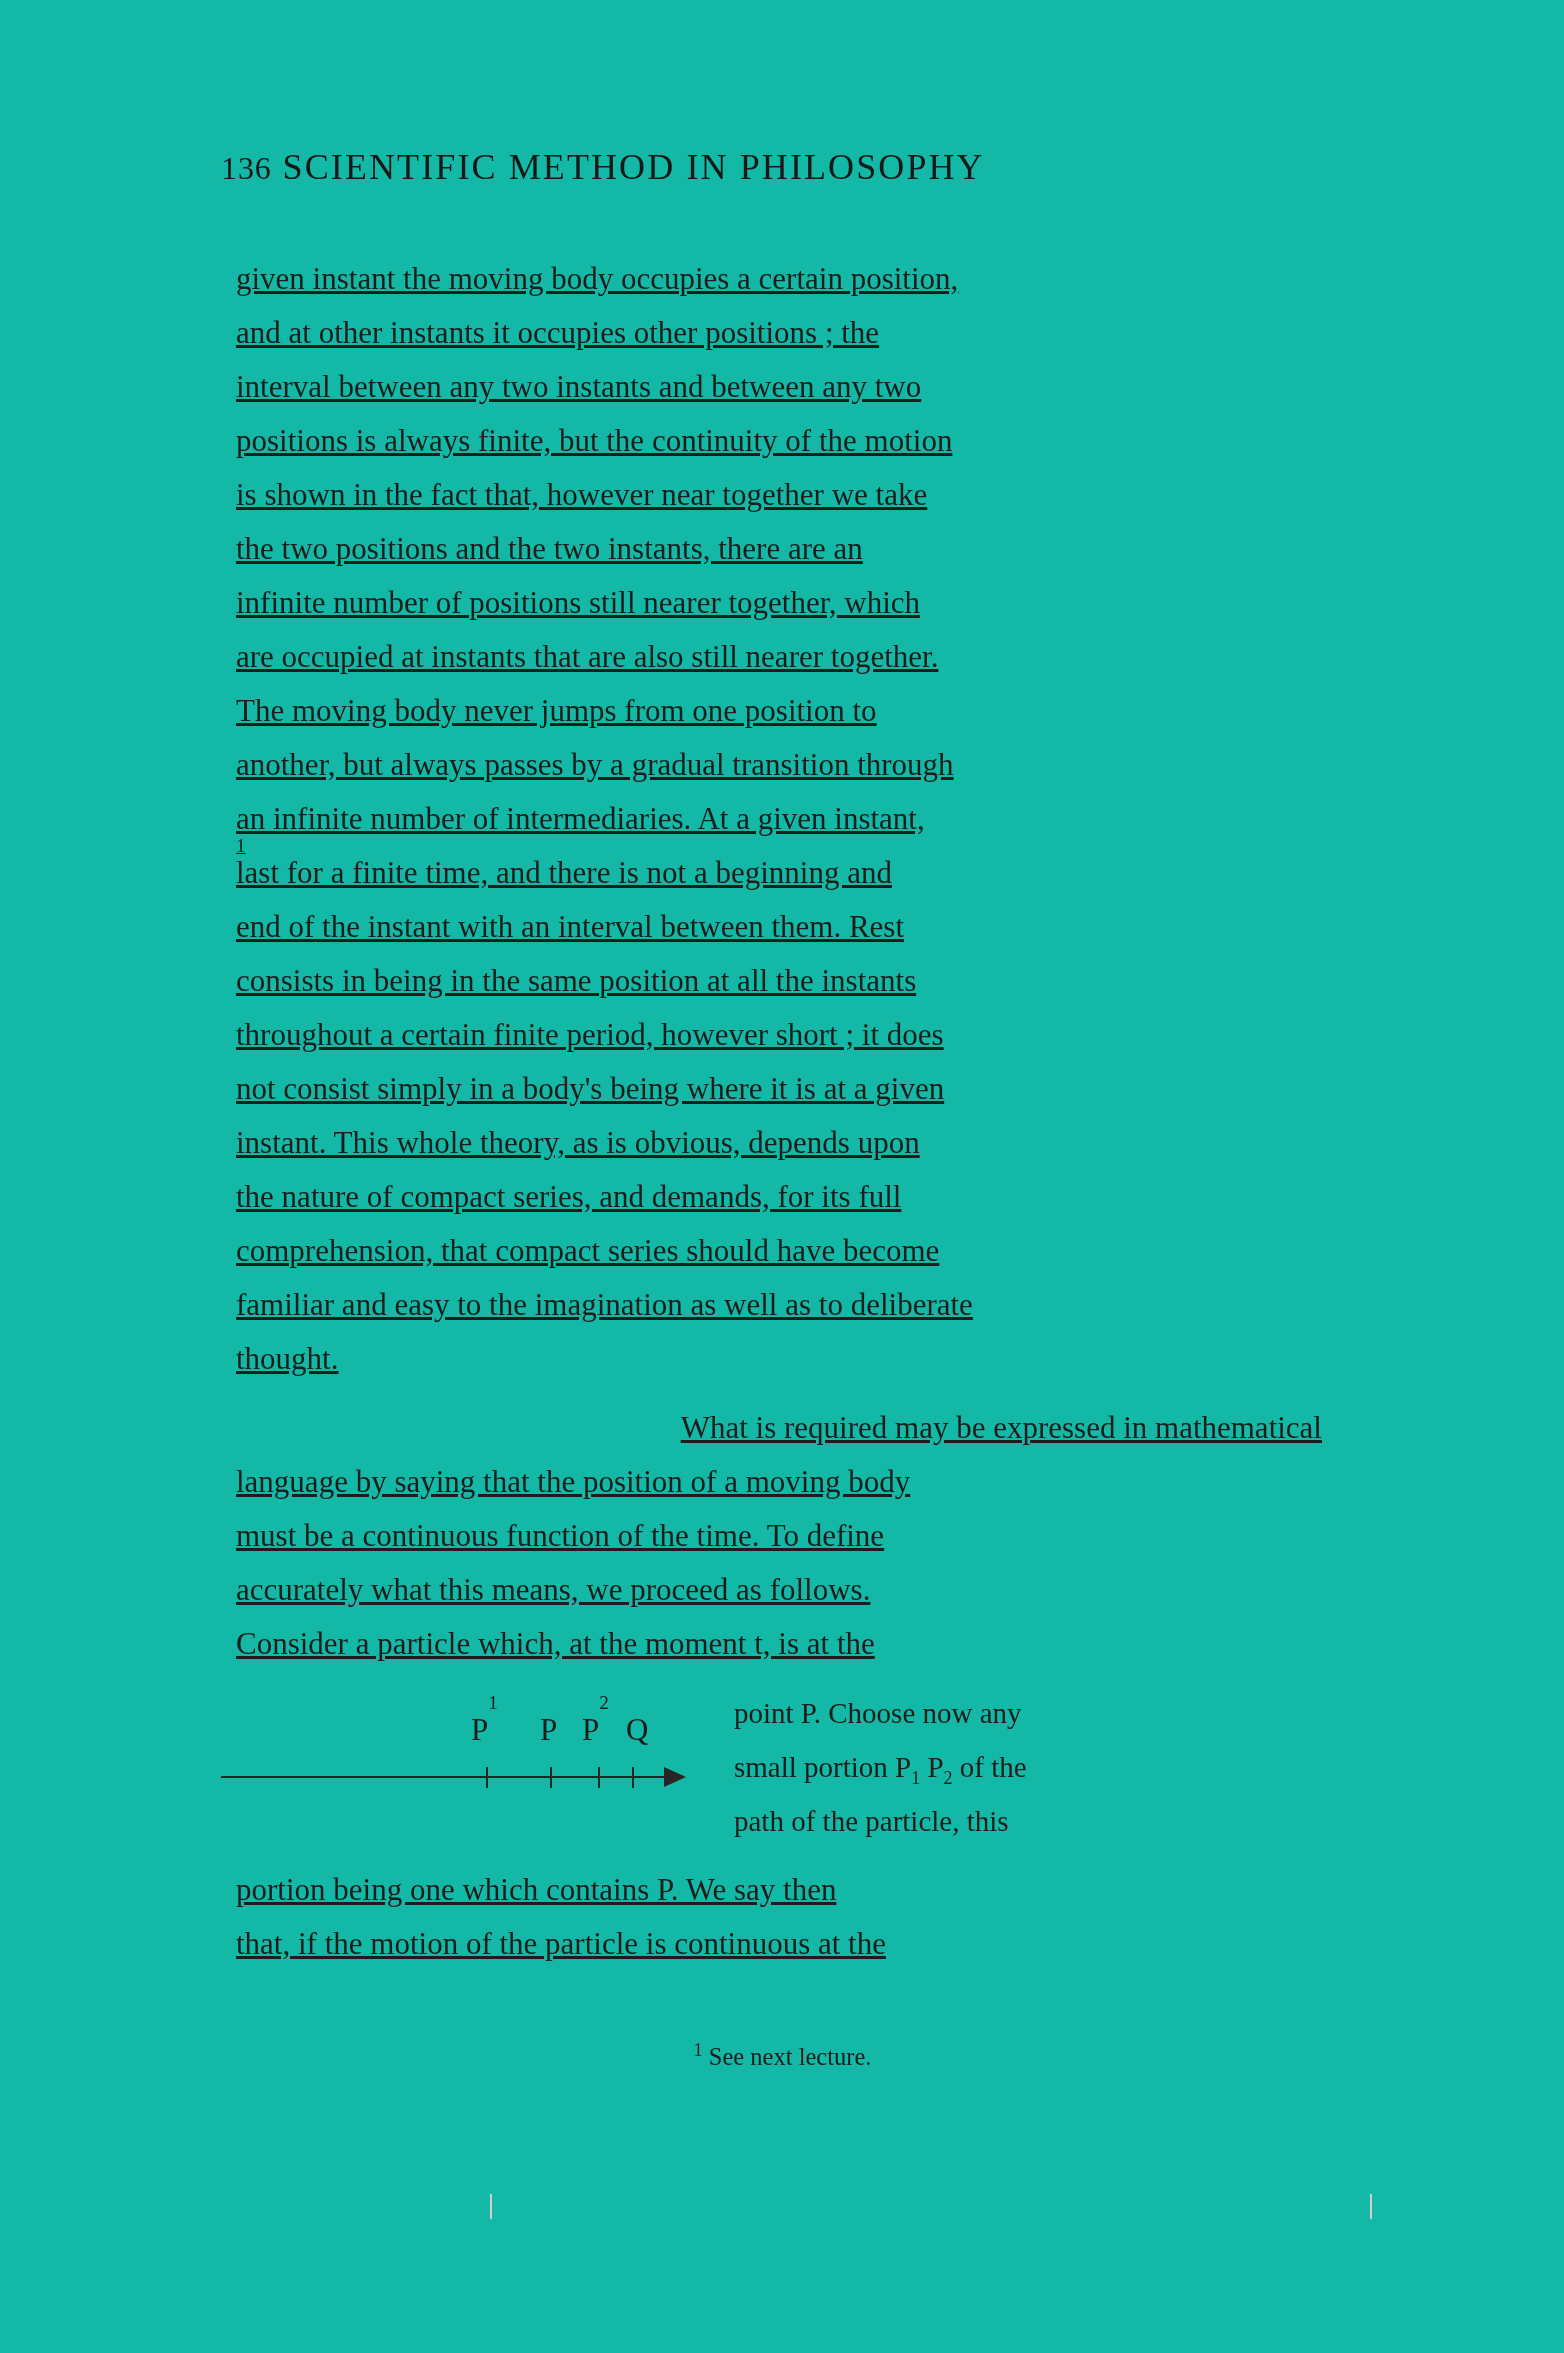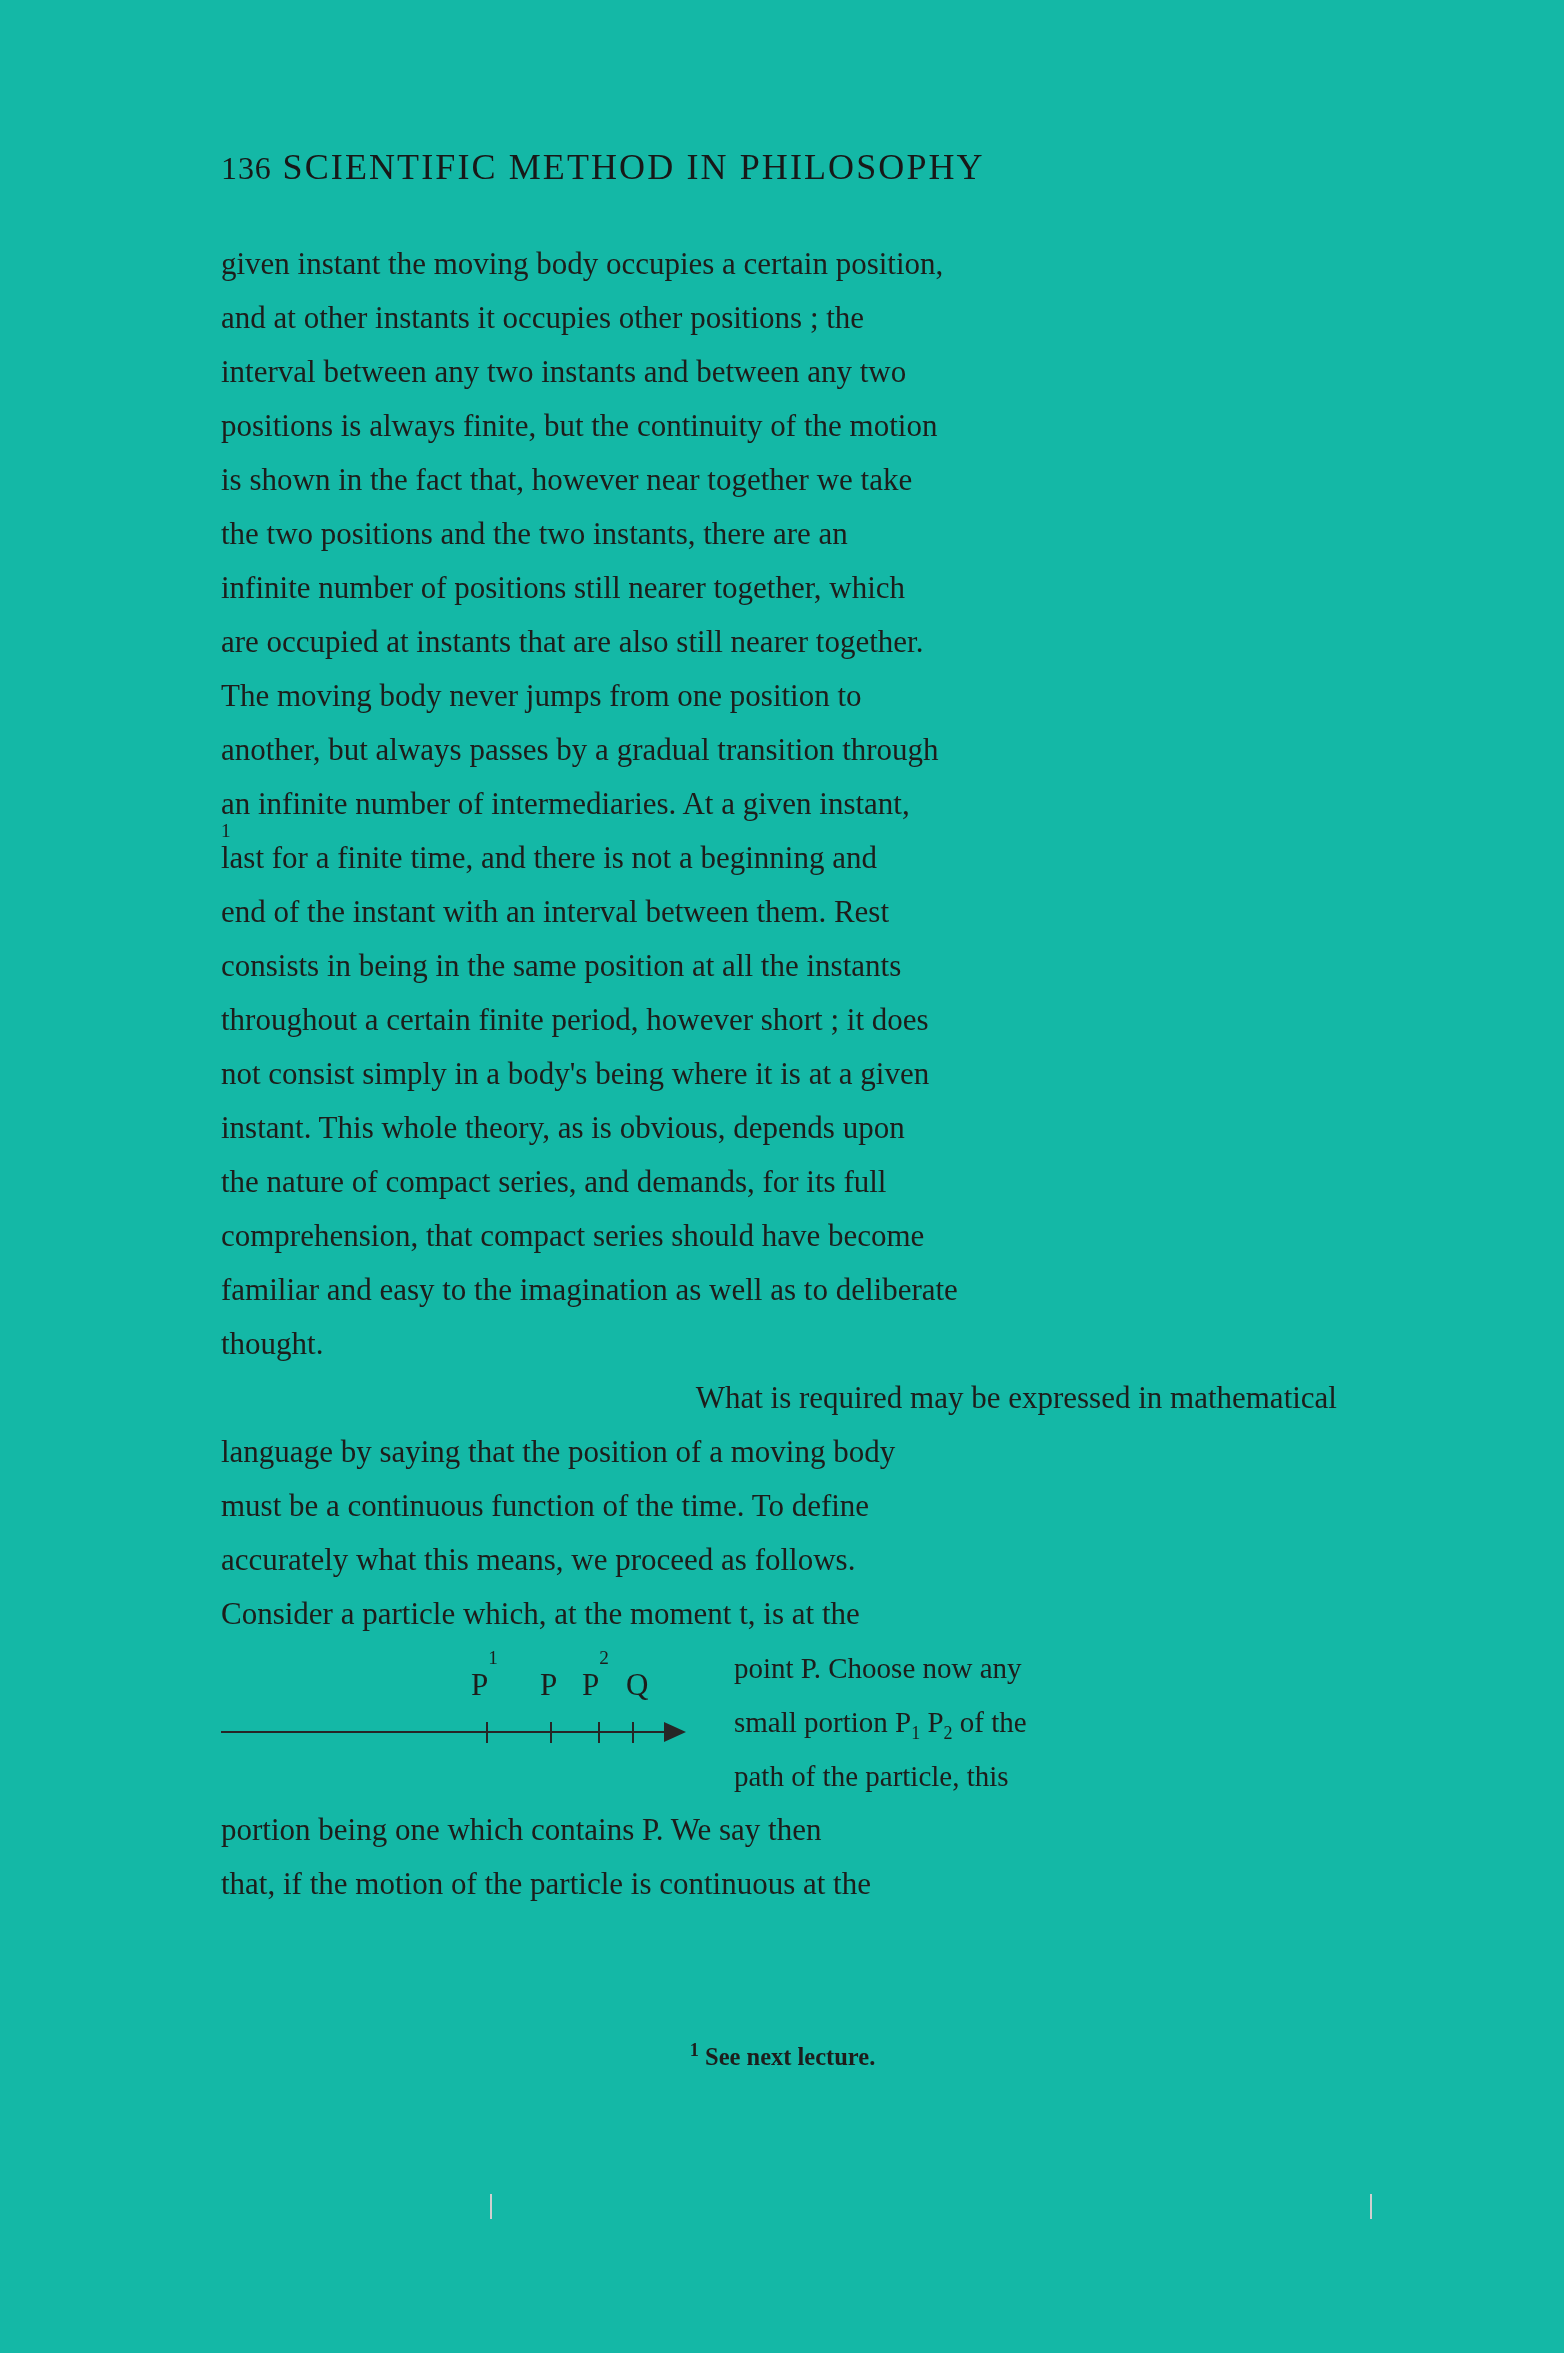--- a/index.html
+++ b/index.html
@@ -45,22 +45,23 @@
     left: 221px;
     top: 237px;
     width: 1116px;
     font-size: 31px;
     line-height: 54px;
     text-align: justify;
     text-justify: inter-word;
     color: #1d1d1b;
   }
   .para {
-    margin: 0;
+    margin: 15px;
     text-align: justify;
+    text-decoration: underline;
   }
   .para.indent {
     text-indent: 51px;
   }
   .line {
     display: block;
     white-space: nowrap;
   }
   
   .line.just {
@@ -155,21 +156,20 @@
     background: transparent;
   }
   .footnote {
     position: absolute;
     left: 0;
     top: 2043px;
     width: 1565px;
     text-align: center;
     font-size: 24.5px;
     color: #1d1d1b;
-    font-weight: bold;
   }
   .footnote sup { font-size: 0.75em; }
   .tick-mark-bottom {
     position: absolute;
     width: 1.9px;
     height: 24.5px;
     background: #cfcfcf;
     top: 2194px;
   }
   .tbm-left { left: 490px; }

